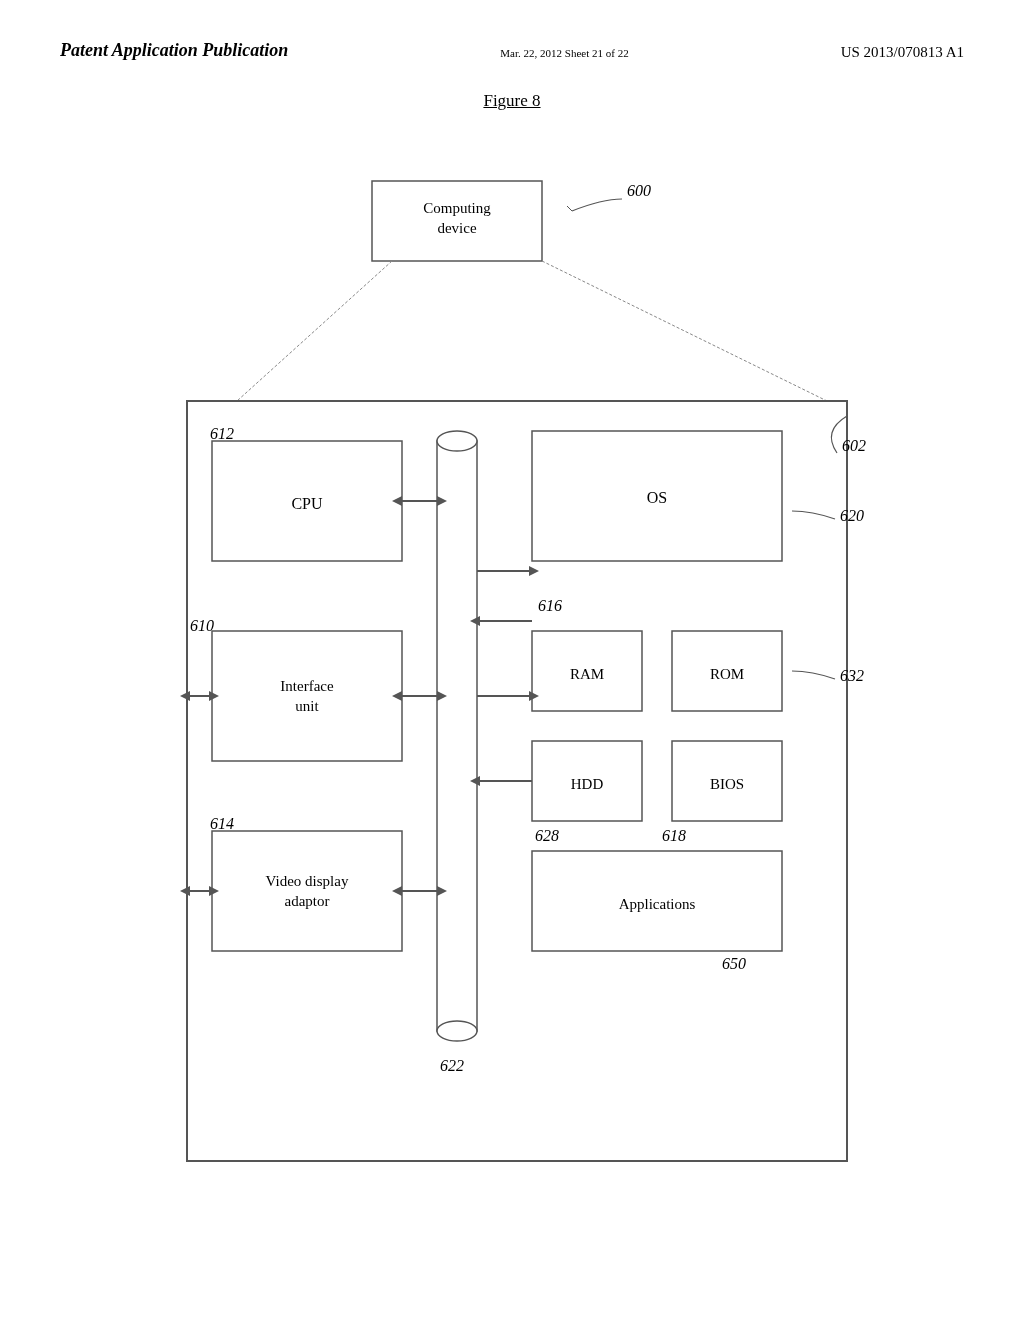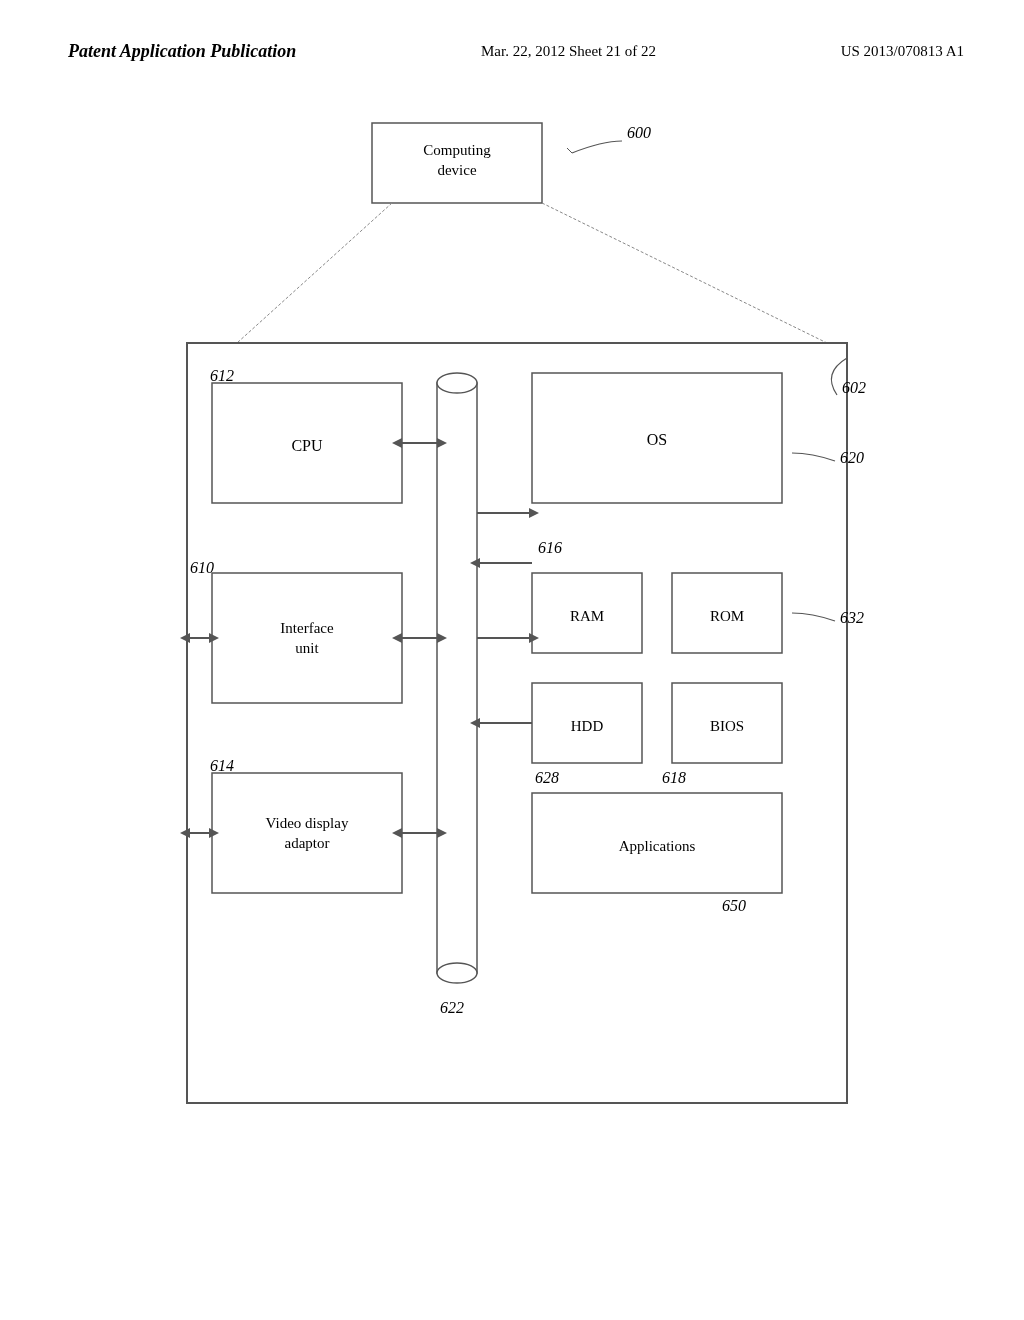--- a/index.html
+++ b/index.html
@@ -17,32 +17,31 @@
       min-height: 1320px;
       background: #fff;
       padding: 40px 60px;
       position: relative;
     }
 
     
     .header {
       display: flex;
       justify-content: space-between;
-      align-items: center;
+      align-items: flex-end;
       margin-bottom: 30px;
       border-bottom: none;
-      margin-left: 8px;
     }
     .header-left {
       font-weight: bold;
       font-size: 18px;
       font-style: italic;
     }
     .header-center {
-      font-size: 15px;
+      font-size: 11px;
       text-align: center;
       line-height: 1.5;
     }
     .header-right {
       font-size: 15px;
       text-align: right;
     }
 
     
     .figure-title {
@@ -73,20 +72,21 @@
 <body>
 
 <div class="page">
 
   <div class="header">
     <div class="header-left">Patent Application Publication</div>
     <div class="header-center">Mar. 22, 2012  Sheet 21 of 22</div>
     <div class="header-right">US 2013/070813 A1</div>
   </div>
 
+  <div class="figure-title">Figure 8</div>
 
   <div class="diagram-area">
     <svg viewBox="0 0 860 1050" xmlns="http://www.w3.org/2000/svg">
 
       <rect x="290" y="30" width="170" height="80" fill="white" stroke="#555" stroke-width="1.5"></rect>
 
       <text x="375" y="62" text-anchor="middle" font-family="Times New Roman" font-size="15">Computing</text>
       <text x="375" y="82" text-anchor="middle" font-family="Times New Roman" font-size="15">device</text>
 
       <text x="545" y="45" font-family="Times New Roman" font-size="16" font-style="italic">600</text>

